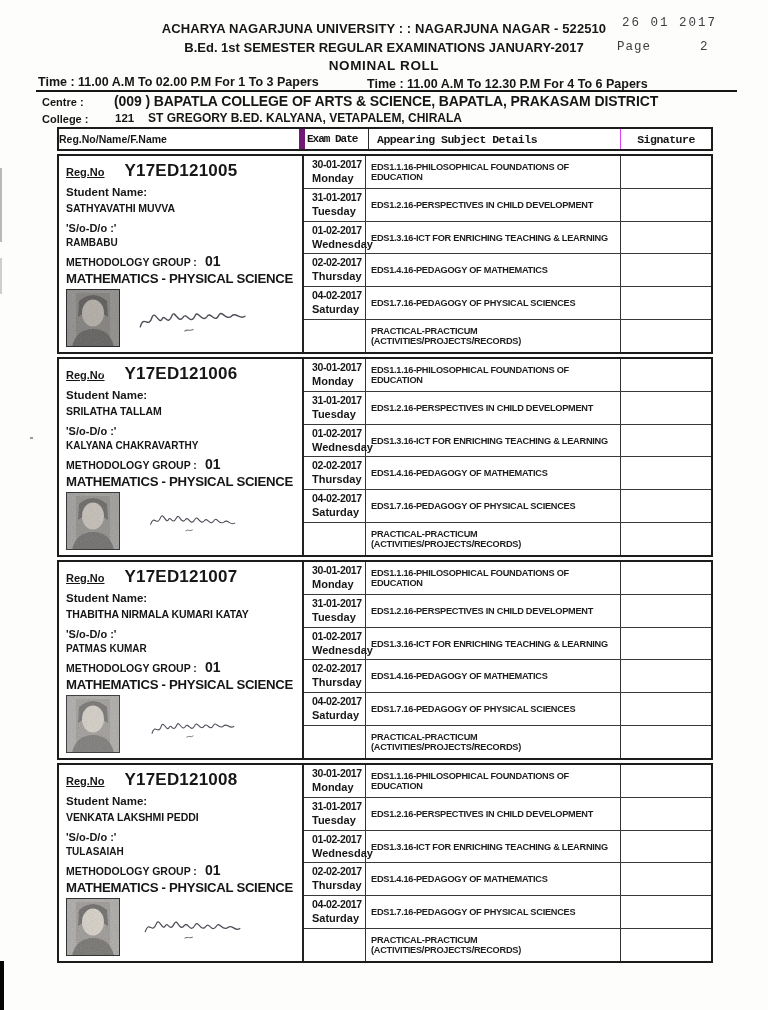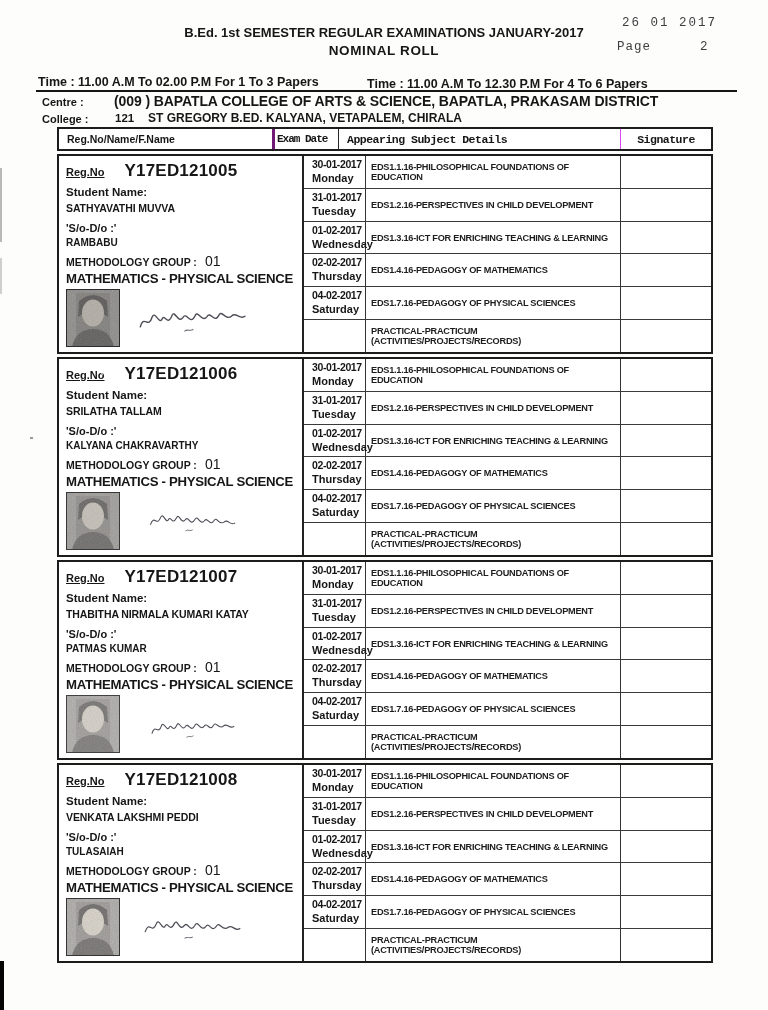--- a/index.html
+++ b/index.html
@@ -25,21 +25,21 @@
   .top-rule{left:36px;top:90px;width:701px;height:2px;background:#151515;}
   .centre-lbl{left:42px;top:96px;font-size:11px;font-weight:bold;}
   .centre-val{left:114px;top:93px;font-size:14px;font-weight:bold;letter-spacing:-.1px;}
   .college-lbl{left:42px;top:113px;font-size:11px;font-weight:bold;}
   .college-code{left:115px;top:112px;font-size:11.5px;font-weight:bold;}
   .college-val{left:148px;top:111px;font-size:12px;font-weight:bold;}
   
   .nominal-table{position:absolute;left:57px;top:127px;width:656px;}
   .thead{display:flex;border:2px solid #1c1c1c;height:20px;align-items:center;background:#fff;}
   .th{height:100%;display:flex;align-items:center;box-sizing:border-box;}
-  .th-reg{width:216px;border-right:3px solid #701a75;padding-left:8px;font-size:10.5px;font-weight:bold;}
+  .th-reg{width:246px;border-right:6px solid #701a75;font-size:10.5px;font-weight:bold;}
   .th-date{width:64px;border-right:1px solid #2a2a2a;font-family:"Liberation Mono","DejaVu Sans Mono",monospace;font-size:11px;font-weight:bold;padding-left:2px;letter-spacing:-1px;}
   .th-subj{flex:1;border-right:1px solid #d946ef;font-family:"Liberation Mono","DejaVu Sans Mono",monospace;font-size:11.5px;font-weight:bold;padding-left:8px;letter-spacing:-.5px;}
   .th-sig{width:90px;font-family:"Liberation Mono","DejaVu Sans Mono",monospace;font-size:11.5px;font-weight:bold;justify-content:center;letter-spacing:-.5px;}
   .block{display:flex;border:2px solid #1c1c1c;margin-top:3px;height:196px;background:#fff;justify-content:space-between;}
   .block-left{width:245px;border-right:2px solid #222;box-sizing:border-box;padding:3px 0 0 7px;position:relative;}
   .block-right{flex:1;display:flex;flex-direction:column;}
   .exam-row{flex:1;display:flex;border-bottom:1px solid #3a3a3a;}
   .exam-row:last-child{border-bottom:none;}
   .date-cell{width:62px;border-right:1px solid #333;box-sizing:border-box;padding:2px 0 0 8px;}
   .date-d{font-size:10.5px;font-weight:bold;letter-spacing:-.4px;}
@@ -50,21 +50,21 @@
   
   .regline{display:flex;align-items:baseline;margin-top:2px;}
   .reg-lbl{font-size:11px;font-weight:bold;text-decoration:underline;}
   .reg-no{font-size:17px;font-weight:bold;margin-left:20px;letter-spacing:.2px;}
   .sn-lbl{font-size:11.5px;font-weight:bold;margin-top:5px;}
   .sn-val{font-size:10.5px;font-weight:bold;margin-top:4px;letter-spacing:-.1px;}
   .rel-lbl{font-size:11px;font-weight:bold;margin-top:8px;}
   .rel-val{font-size:10px;font-weight:bold;margin-top:3px;}
   .methline{display:flex;align-items:baseline;margin-top:5px;}
   .meth-lbl{font-size:10.5px;font-weight:bold;}
-  .meth-grp{font-size:14px;font-weight:normal;margin-left:8px;}
+  .meth-grp{font-size:14px;font-weight:bold;margin-left:8px;}
   .meth-subj{font-size:13.2px;font-weight:bold;margin-top:2px;letter-spacing:-.3px;}
   .photosig{display:flex;align-items:center;margin-top:3px;}
   .photo{width:54px;height:58px;flex:0 0 auto;}
   .sig-wrap{margin-left:14px;}
   .sig-svg{display:block;}
   #blocks .block:nth-of-type(1) .sig-svg{transform:rotate(-2deg);}
   #blocks .block:nth-of-type(2) .sig-svg{transform:scale(.8) rotate(3deg);}
   #blocks .block:nth-of-type(3) .sig-svg{transform:scale(.78) rotate(-1deg) translateY(4px);}
   #blocks .block:nth-of-type(4) .sig-svg{transform:scale(.9) rotate(2deg);}
   #blocks .block:nth-of-type(2) .photo{filter:brightness(1.12) contrast(.92);}
@@ -91,20 +91,21 @@
       <feComposite operator="over" in2="SourceGraphic"></feComposite>
     </filter>
   </defs>
 </svg>
 
 <div class="abs stamp stamp-date">26 01 2017</div>
 <div class="abs stamp stamp-page-lbl">Page</div>
 <div class="abs stamp stamp-page-num">2</div>
 
 <div class="abs titles">
+  <div class="title1">ACHARYA NAGARJUNA UNIVERSITY : : NAGARJUNA NAGAR - 522510</div>
   <div class="title2">B.Ed. 1st SEMESTER REGULAR EXAMINATIONS JANUARY-2017</div>
   <div class="title3">NOMINAL ROLL</div>
 </div>
 <div class="abs time-left">Time : 11.00 A.M To 02.00 P.M For 1 To 3 Papers</div>
 <div class="abs time-right">Time : 11.00 A.M To 12.30 P.M For 4 To 6 Papers</div>
 <div class="abs top-rule"></div>
 <div class="abs centre-lbl">Centre :</div>
 <div class="abs centre-val">(009 ) BAPATLA COLLEGE OF ARTS &amp; SCIENCE, BAPATLA, PRAKASAM DISTRICT</div>
 <div class="abs college-lbl">College :</div>
 <div class="abs college-code">121</div>

